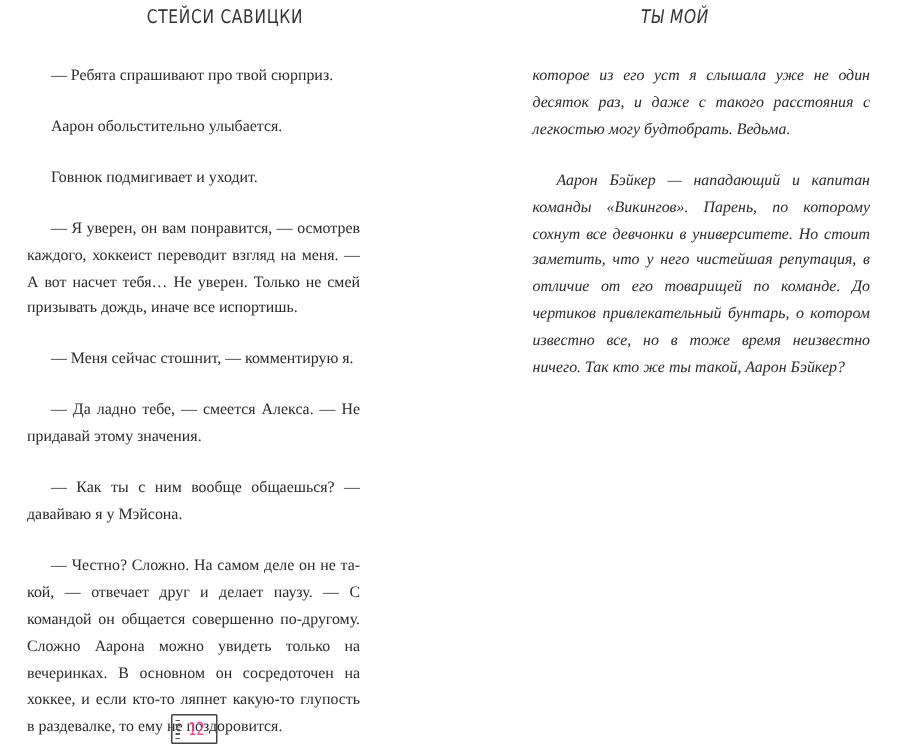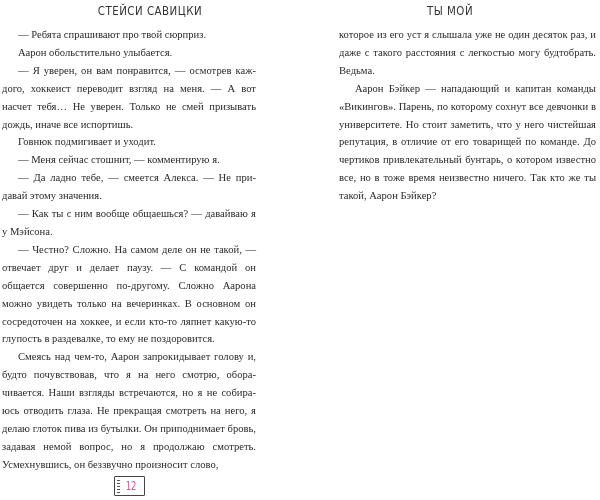--- a/index.html
+++ b/index.html
@@ -4,35 +4,35 @@
 <style>
   html, body { margin: 0; padding: 0; }
   body {
     width: 600px; height: 500px; overflow: hidden;
     background: #ffffff; color: #2a2a2a;
     font-family: "Liberation Serif", "DejaVu Serif", serif;
     position: relative;
   }
   .page { position: absolute; top: 0; height: 500px; }
   .page-left { left: 0; width: 300px; }
-  .page-right { left: 300px; width: 300px; }
+  .page-right { left: 300px; width: 300px; font-style: italic; }
   .running-head {
     position: absolute; top: 3px; width: 100%; text-align: center;
     font-family: "DejaVu Sans", "Liberation Sans", sans-serif;
     font-size: 12.5px; letter-spacing: 0.6px; color: #333;
     font-weight: normal; transform: scaleX(0.82);
   }
   .text-block {
     position: absolute; top: 26px;
     font-size: 10.6px; line-height: 17.9px; text-align: justify;
     hyphens: manual;
   }
   .page-left .text-block { left: 2px; width: 254px; }
   .page-right .text-block { left: 39px; width: 257px; }
-  .para { margin: 0; text-indent: 16px; }
+  .para { margin: 16px; text-indent: 16px; }
   .para.noindent { text-indent: 0; }
   .folio {
     position: absolute; top: 476px; left: 114px;
     width: 31px; height: 20px;
     border: 1.2px solid #444; border-radius: 1px;
     box-sizing: border-box;
     font-family: "DejaVu Sans", sans-serif; font-size: 12px;
     color: #ec4899; text-align: center; line-height: 18px;
   }
   .folio .spiral {
@@ -42,22 +42,22 @@
   .folio .num { display: inline-block; transform: scaleX(0.7); padding-left: 4px; }
 </style>
 </head>
 <body>
 
 <div class="page page-left">
   <div class="running-head">СТЕЙСИ САВИЦКИ</div>
   <div class="text-block">
     <p class="para">— Ребята спрашивают про твой сюрприз.</p>
     <p class="para">Аарон обольстительно улыбается.</p>
+    <p class="para">Говнюк подмигивает и уходит.</p>
     <p class="para">— Я уверен, он вам понравится, — осмотрев каж­дого, хоккеист переводит взгляд на меня. — А вот насчет тебя… Не уверен. Только не смей призывать дождь, иначе все испортишь.</p>
-    <p class="para">Говнюк подмигивает и уходит.</p>
     <p class="para">— Меня сейчас стошнит, — комментирую я.</p>
     <p class="para">— Да ладно тебе, — смеется Алекса. — Не при­давай этому значения.</p>
     <p class="para">— Как ты с ним вообще общаешься? — давай­ваю я у Мэйсона.</p>
     <p class="para">— Честно? Сложно. На самом деле он не та­кой, — отвечает друг и делает паузу. — С командой он общается совершенно по-другому. Сложно Аарона можно увидеть только на вечеринках. В основном он сосредоточен на хоккее, и если кто-то ляпнет какую-то глупость в раздевалке, то ему не поздоровится.</p>
     <p class="para">Смеясь над чем-то, Аарон запрокидывает голову и, будто почувствовав, что я на него смотрю, обора­чивается. Наши взгляды встречаются, но я не собира­юсь отводить глаза. Не прекращая смотреть на него, я делаю глоток пива из бутылки. Он приподнимает бровь, задавая немой вопрос, но я продолжаю смо­треть. Усмехнувшись, он беззвучно произносит слово,</p>
   </div>
   <div class="folio">
     <span class="spiral"></span>
     <span class="num">12</span>
   </div>

